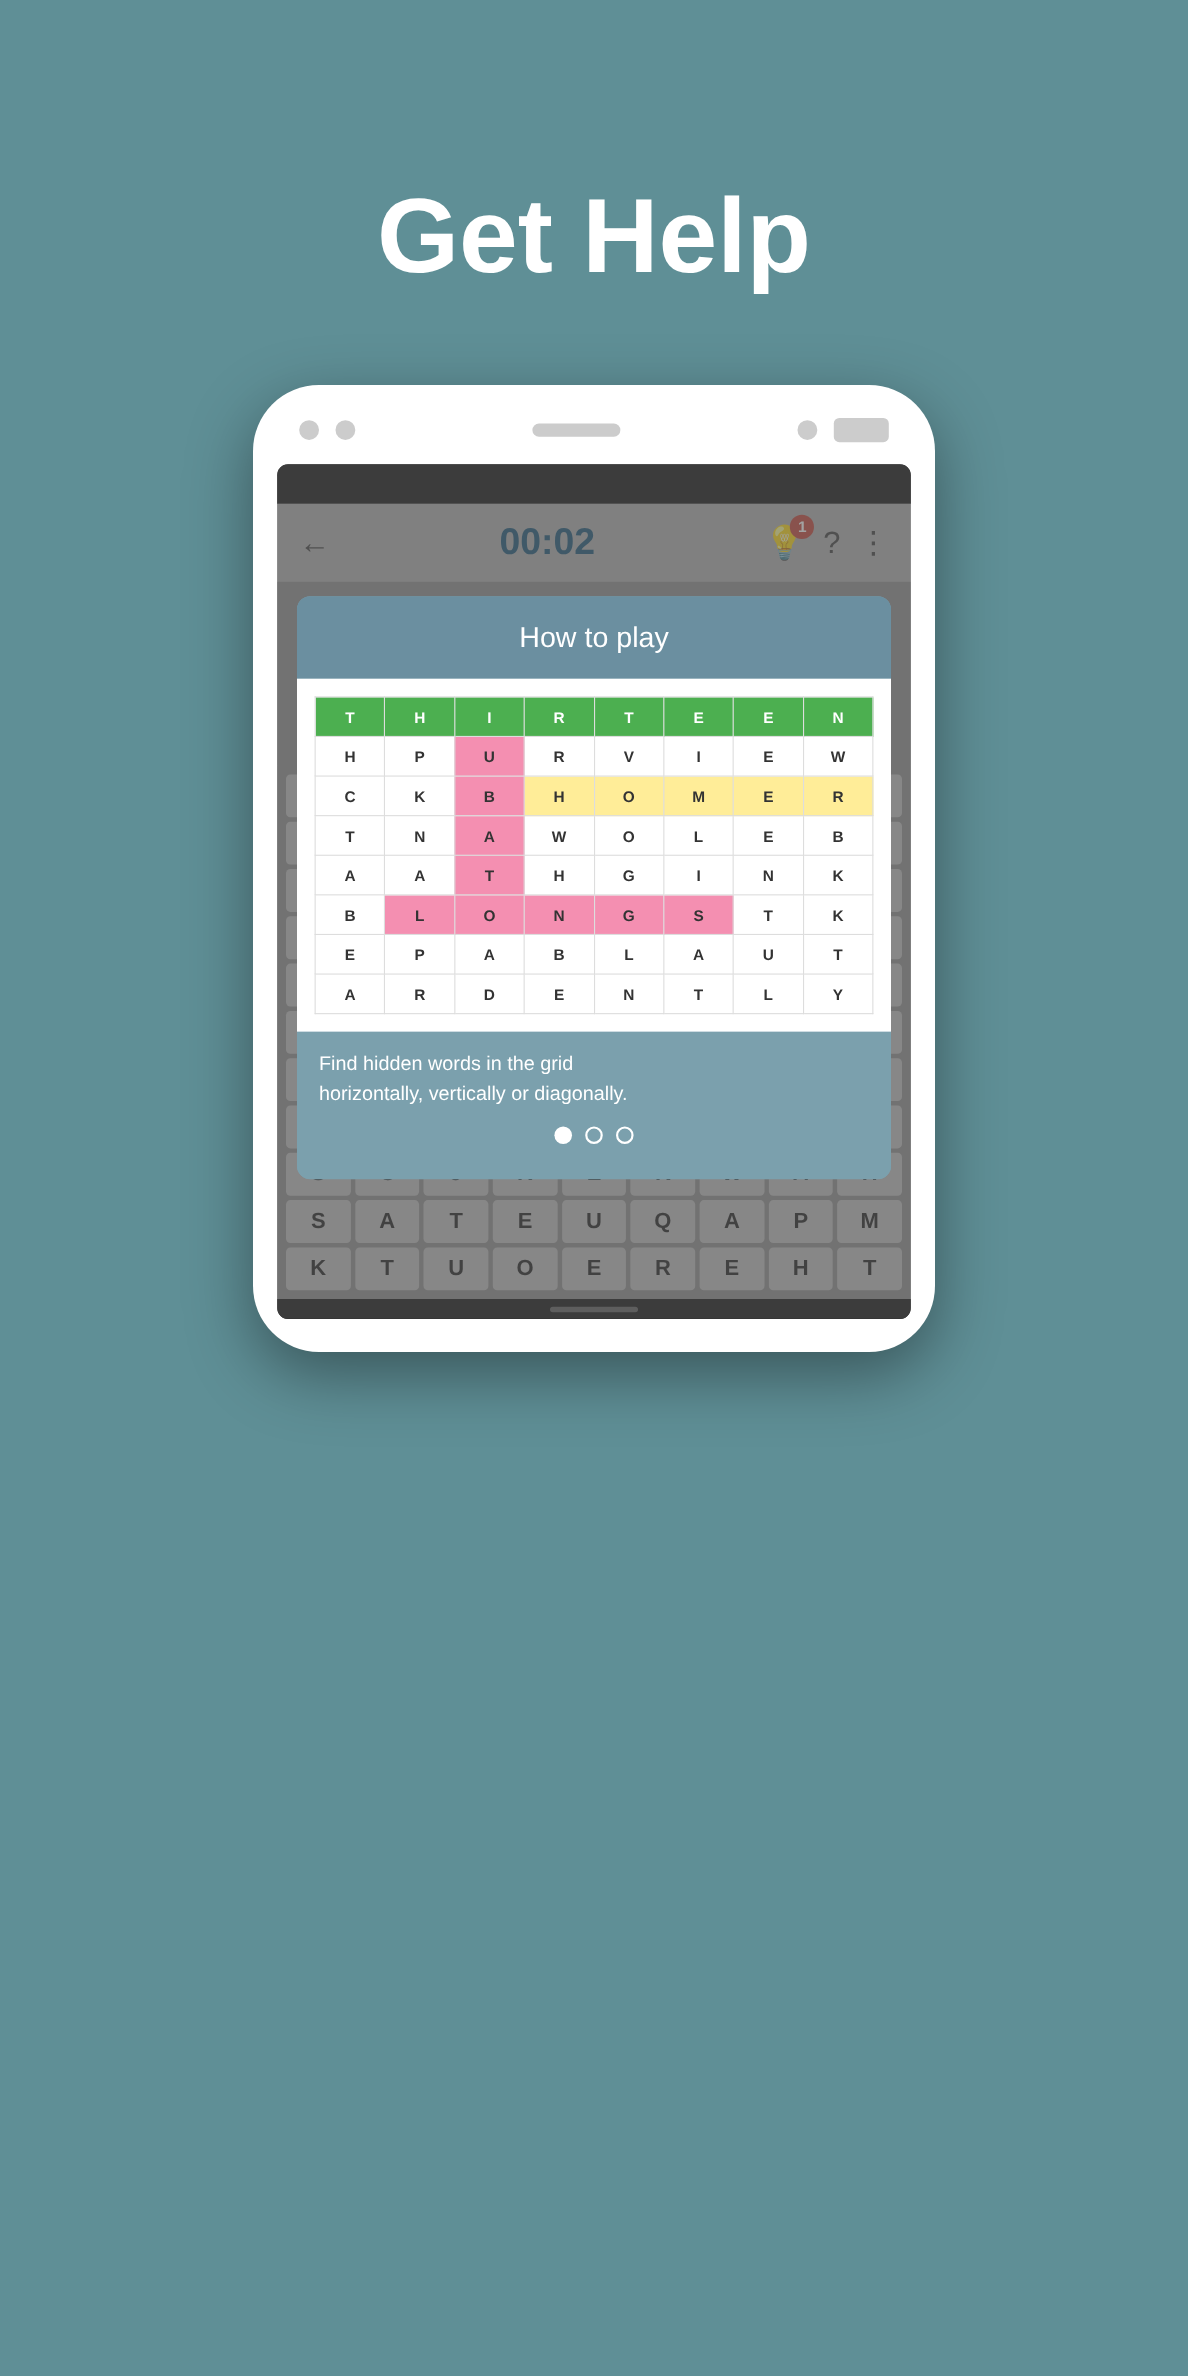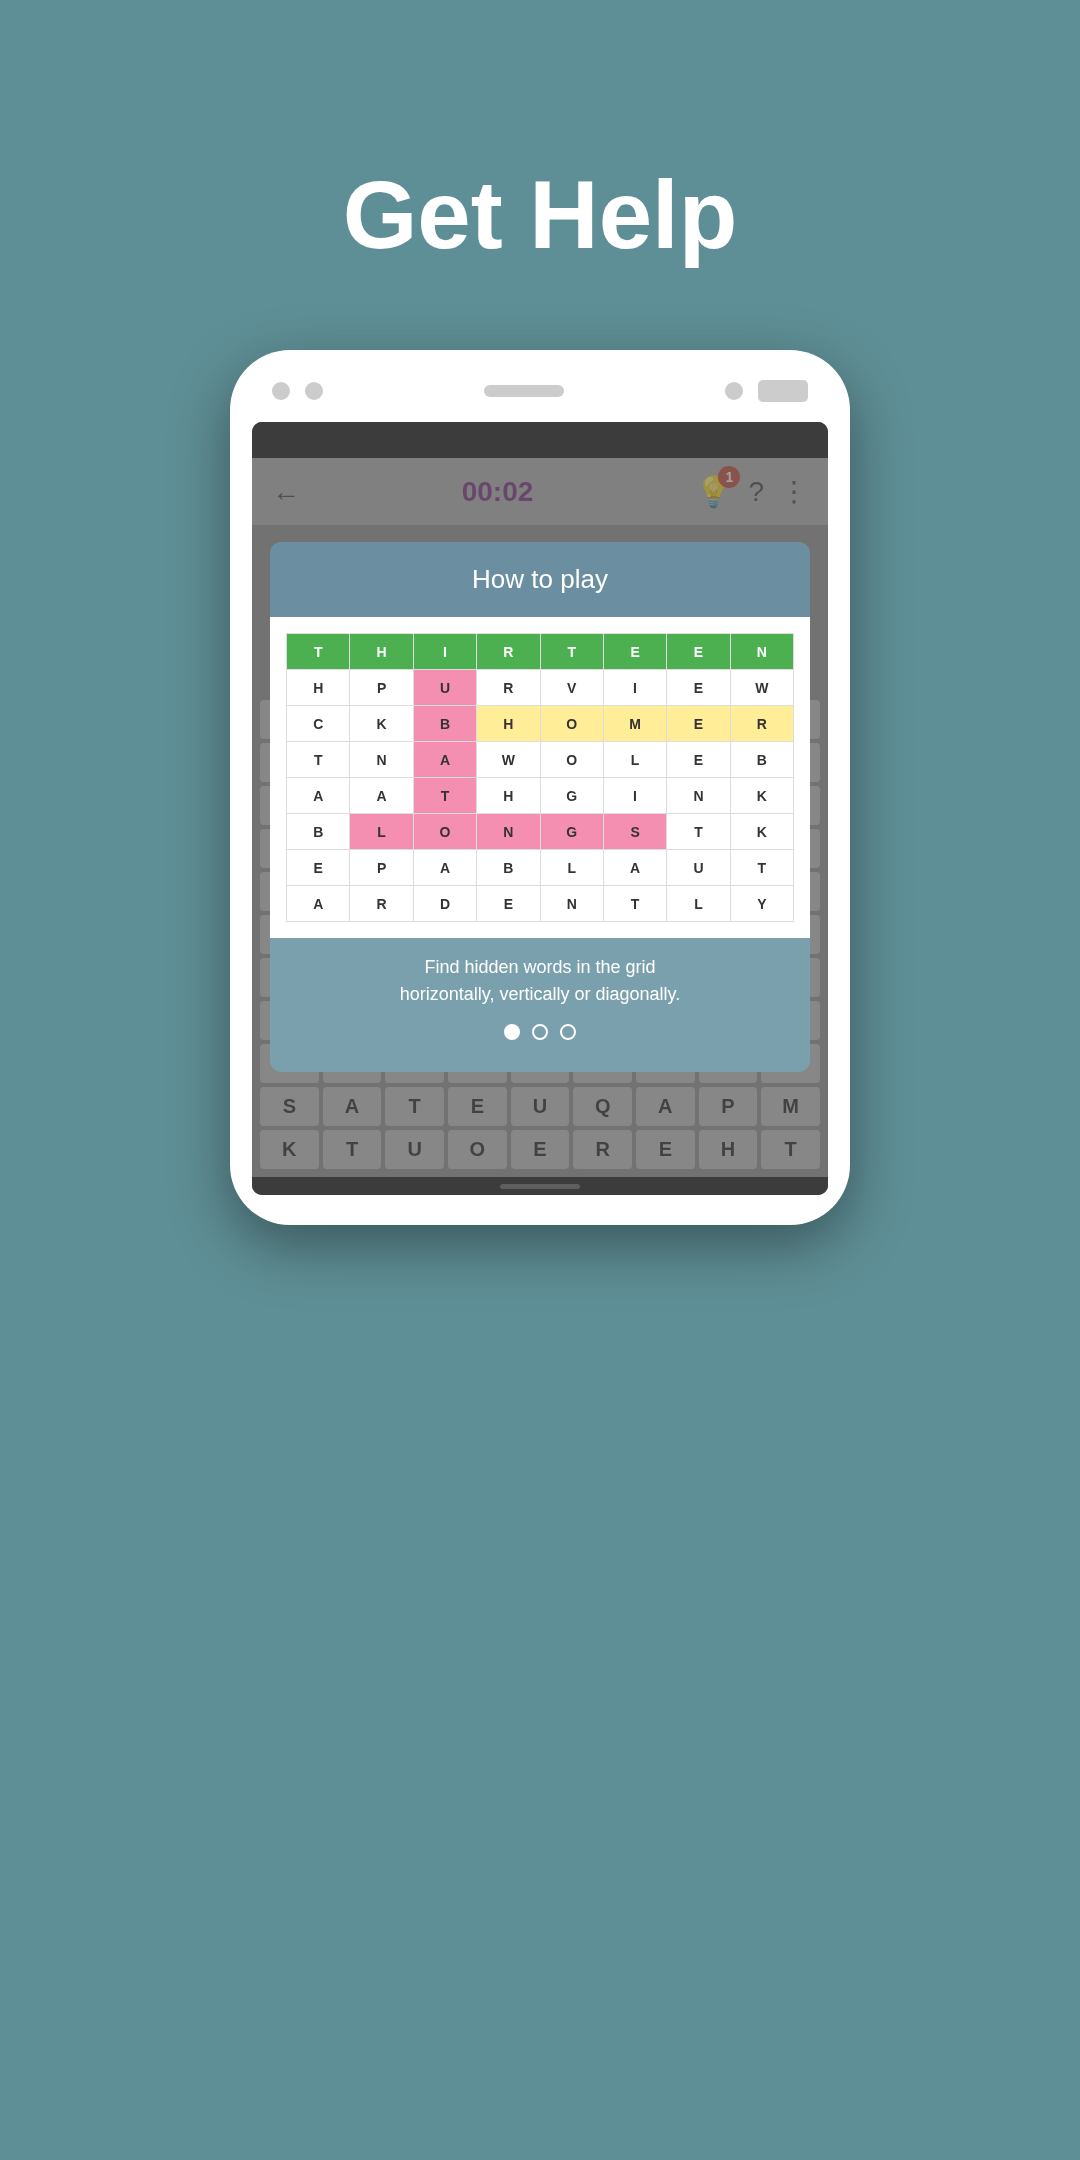--- a/index.html
+++ b/index.html
@@ -100,22 +100,22 @@
       gap: 10px;
     }
 
     .back-arrow {
       color: #333;
       font-size: 28px;
       cursor: pointer;
     }
 
     .timer-text {
-      color: #701a75;
-      font-size: 28px;
+      color: #0c4a6e;
+      font-size: 34px;
       font-weight: bold;
       flex: 1;
       text-align: center;
     }
 
     .toolbar-icons {
       display: flex;
       gap: 16px;
       align-items: center;
     }
@@ -240,21 +240,20 @@
     }
 
     .ws-grid td.highlighted-yellow {
       background: rgba(255,220,50,0.5);
       color: #333;
     }
 
     .modal-footer {
       background: #7ba0ad;
       padding: 16px 20px;
-      text-align: center;
     }
 
     .modal-description {
       color: white;
       font-size: 18px;
       line-height: 1.5;
     }
 
     .modal-dots {
       display: flex;

